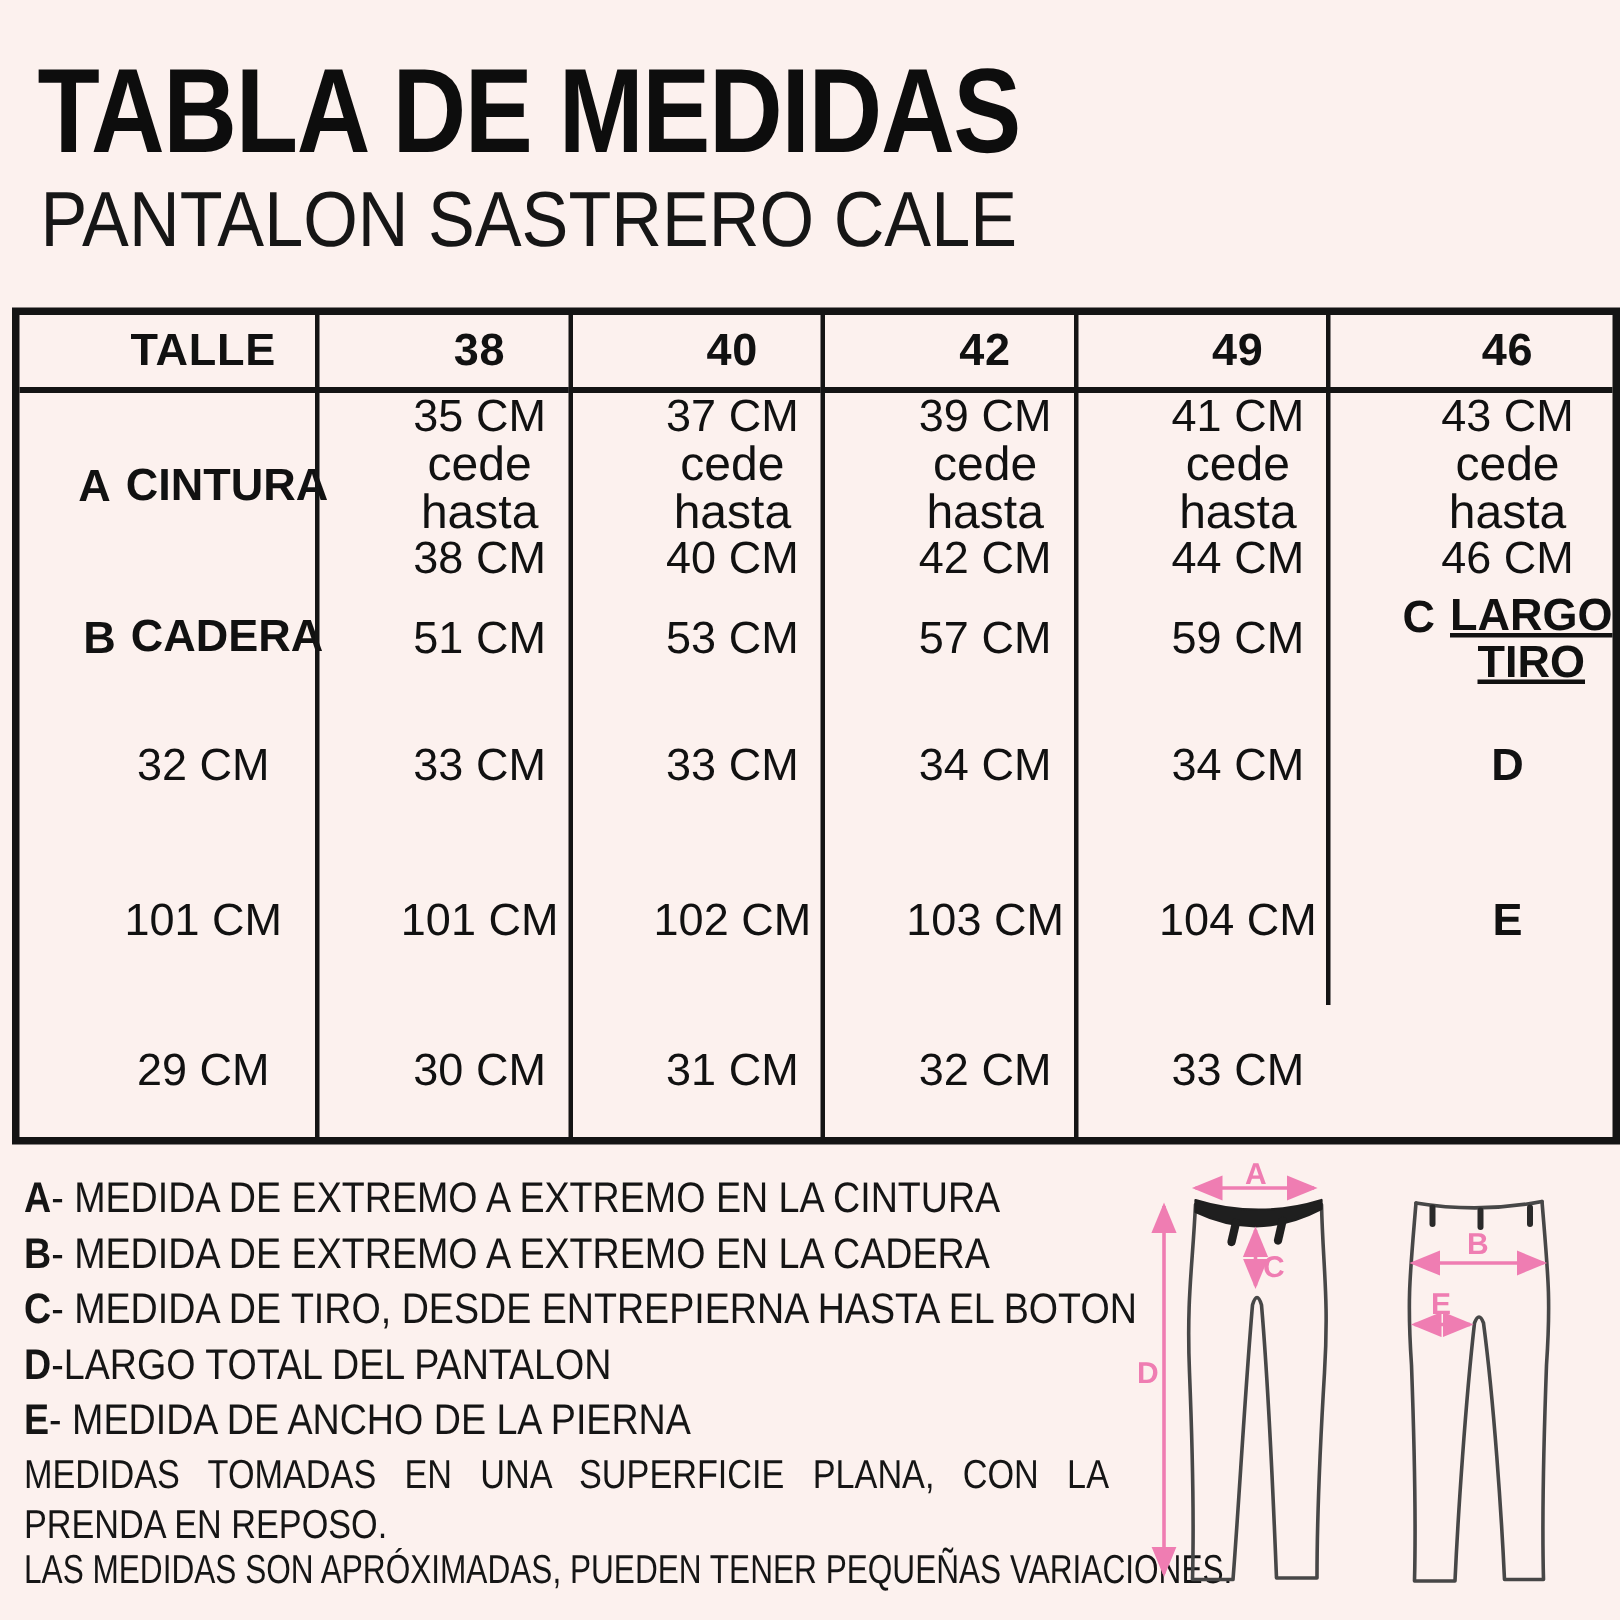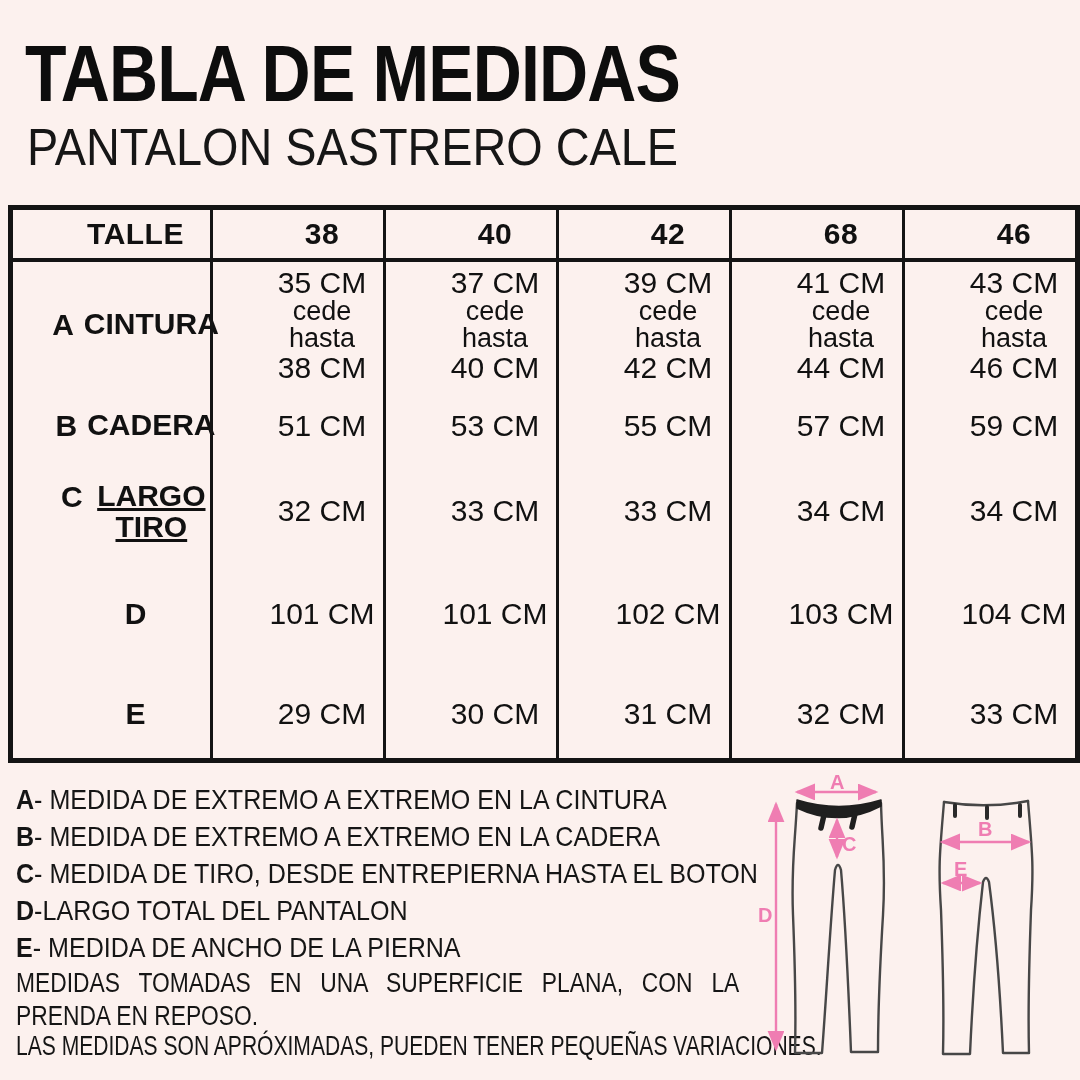--- a/index.html
+++ b/index.html
@@ -47,21 +47,21 @@
   }
   .cell:not(:nth-child(6n+1)){border-left:3px solid #141414;}
   .th{
     font-weight:bold;font-size:30px;
     border-bottom:4px solid #141414;
     letter-spacing:.5px;
   }
   .td{font-size:30px;line-height:1.05;}
   .td.multi{flex-direction:column;}
   .td .v{display:block;}
-  .td .v.small{font-size:27px;line-height:1;}
+  .td .v.small{font-size:32px;line-height:1;}
   .rl{
     font-weight:bold;font-size:30px;
     gap:10px;align-items:flex-start;
     padding-top:0;
   }
   .rl{align-items:center;}
   .rl .rl-inner{display:flex;gap:10px;align-items:flex-start;}
   .rl-name{display:inline-block;text-align:center;line-height:1.05;}
   .rl-name.nw{white-space:nowrap;}
   .rl-name.wrap{max-width:122px;text-decoration:underline;}
@@ -101,21 +101,21 @@
 
   <div class="title">TABLA DE MEDIDAS</div>
   <div class="subtitle">PANTALON SASTRERO CALE</div>
 
   <div class="sizes">
 
     <div class="cell th">TALLE</div>
     <div class="cell th">38</div>
     <div class="cell th">40</div>
     <div class="cell th">42</div>
-    <div class="cell th">68</div>
+    <div class="cell th">49</div>
     <div class="cell th">46</div>
 
     <div class="cell rl">
       <span class="rl-inner">
           <span>A</span>
           <span class="rl-name nw">CINTURA</span>
         </span>
     </div>
     <div class="cell td multi">
       <span class="v">35 CM</span>
@@ -144,21 +144,20 @@
     </div>
 
     <div class="cell rl">
       <span class="rl-inner">
           <span>B</span>
           <span class="rl-name nw">CADERA</span>
         </span>
     </div>
     <div class="cell td">51 CM</div>
     <div class="cell td">53 CM</div>
-    <div class="cell td">55 CM</div>
     <div class="cell td">57 CM</div>
     <div class="cell td">59 CM</div>
 
     <div class="cell rl">
       <span class="rl-inner">
           <span>C</span>
           <span class="rl-name wrap">LARGO TIRO</span>
         </span>
     </div>
     <div class="cell td">32 CM</div>

